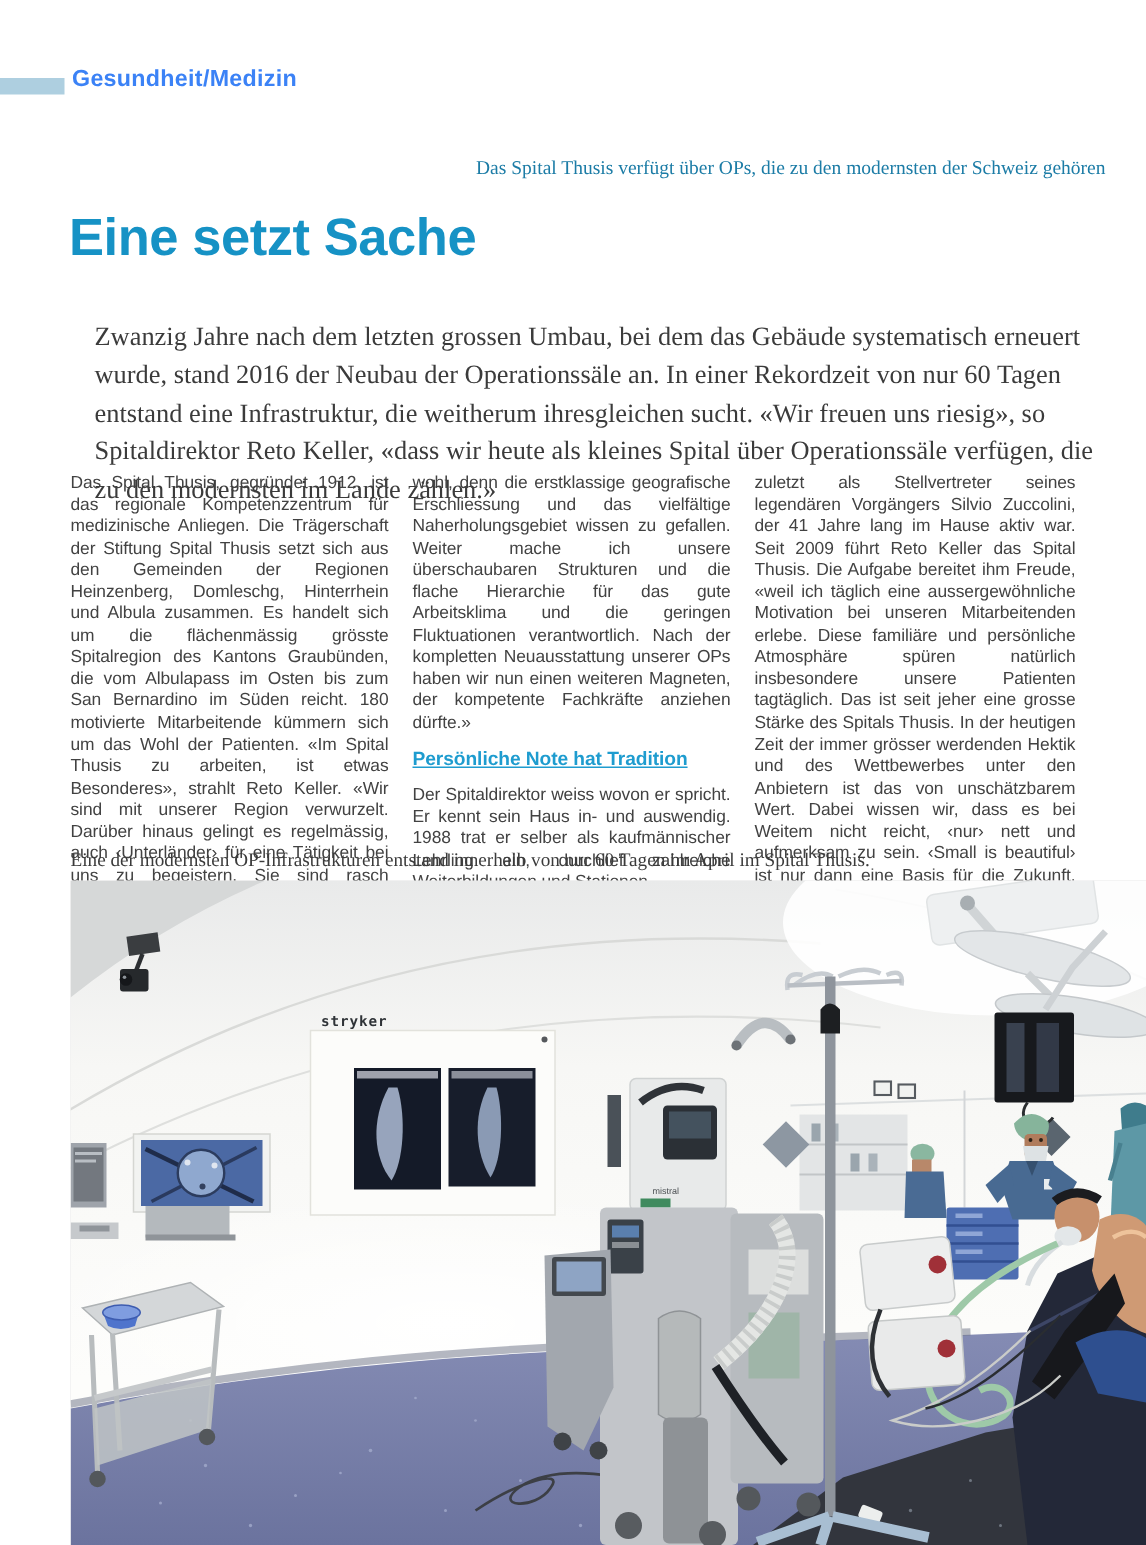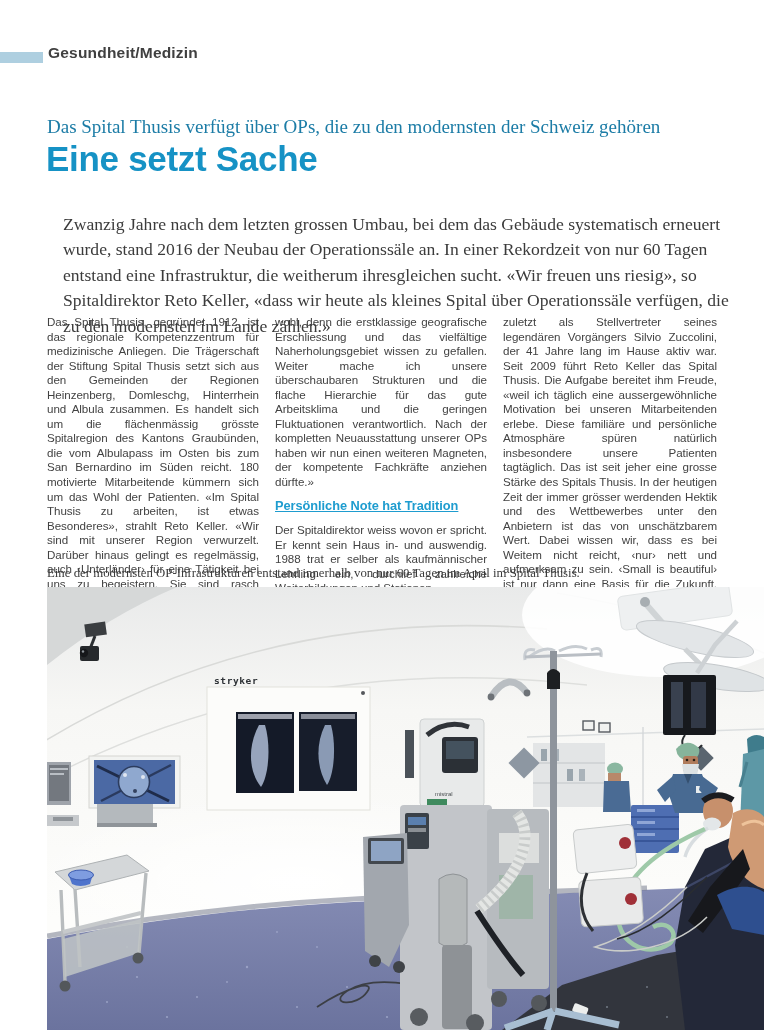--- a/index.html
+++ b/index.html
@@ -1,22 +1,22 @@
 <!DOCTYPE html>
 <html><head>
 <meta charset="utf-8">
 <style>
   html,body{margin:0;padding:0;background:#ffffff;}
   .page{position:relative;width:764px;height:1030px;background:#ffffff;overflow:hidden;
         font-family:"Liberation Sans",sans-serif;}
   .topbar{position:absolute;left:0;top:52px;width:43px;height:11px;background:#aecfe0;}
   .section-label{position:absolute;left:48px;top:44px;font-size:15.5px;font-weight:bold;
-        color:#404040;letter-spacing:.2px;}
-  .kicker{position:absolute;left:47px;top:116px;width:690px;
-        font-family:"Liberation Serif",serif;font-size:19px;color:#1c7ca6;}
+        color:#3b82f6;letter-spacing:.2px;}
+  .kicker{position:absolute;left:47px;top:104px;width:690px;
+        font-family:"Liberation Serif",serif;font-size:13px;color:#1c7ca6;text-align:right;}
   .title{position:absolute;left:46px;top:139px;margin:0;font-size:35px;font-weight:bold;
         color:#1692c5;letter-spacing:-.3px;}
   .lead{position:absolute;left:47px;top:196px;width:678px;margin:16px;
         font-family:"Liberation Serif",serif;font-size:17.6px;line-height:25.4px;color:#3b3b3b;}
   .col{position:absolute;top:315px;font-size:11.6px;line-height:14.55px;color:#424242;
         text-align:justify;letter-spacing:-.05px;}
   .col p{margin:0;}
   .col1{left:47px;width:212px;}
   .col2{left:275px;width:212px;}
   .col3{left:503px;width:214px;}

